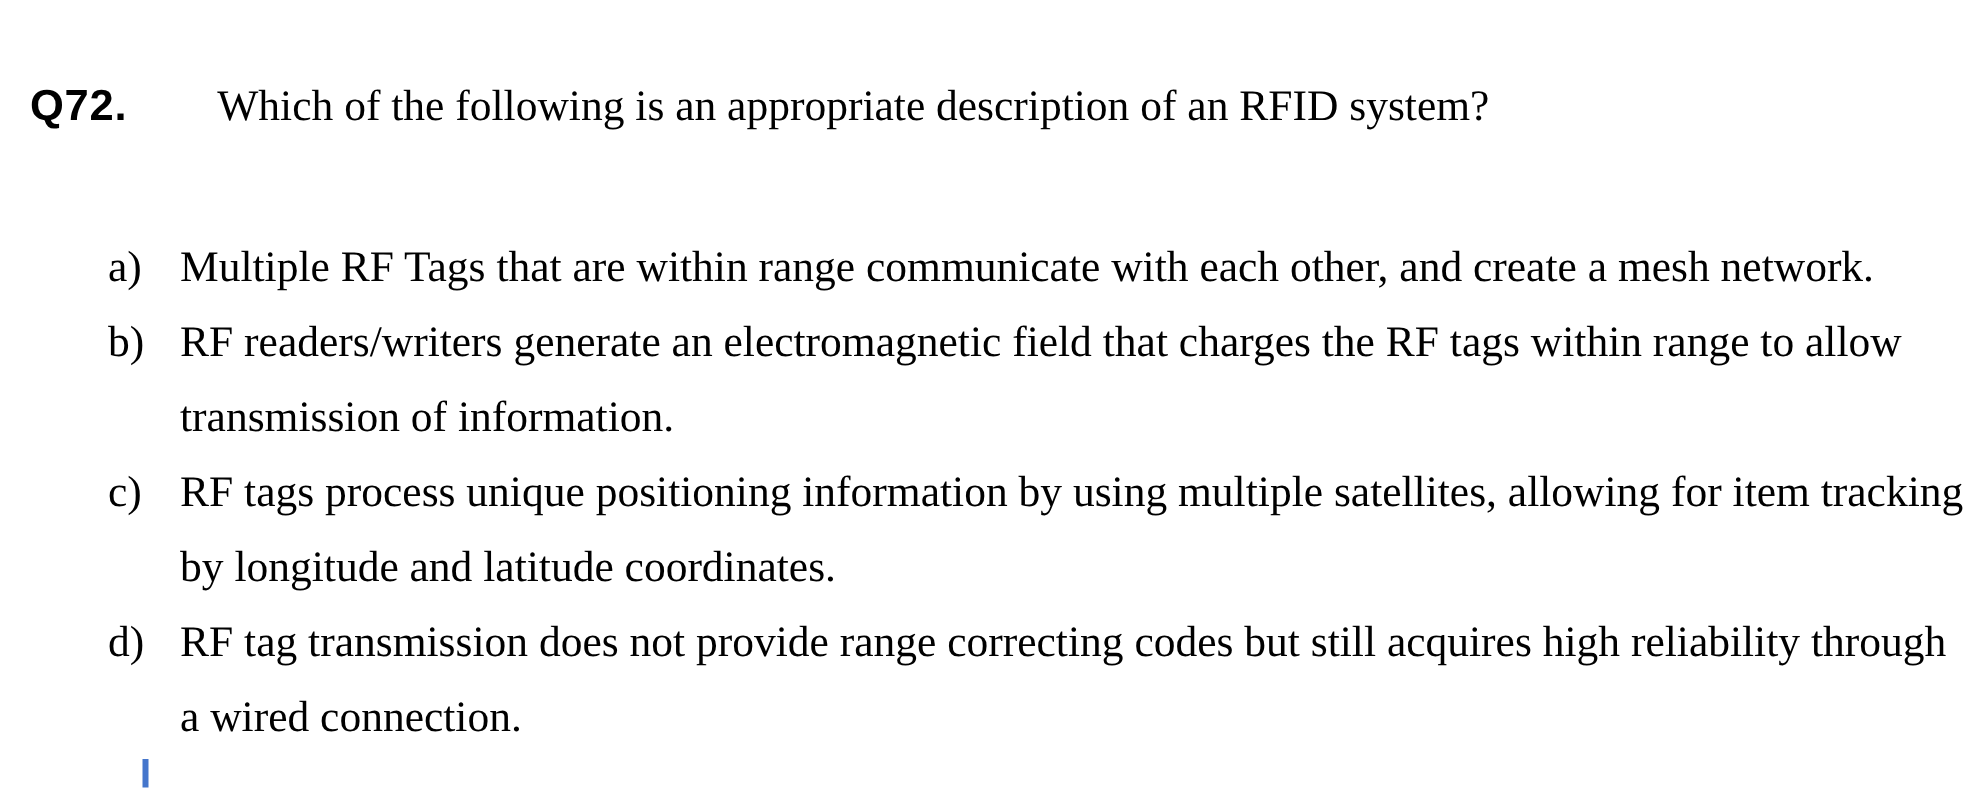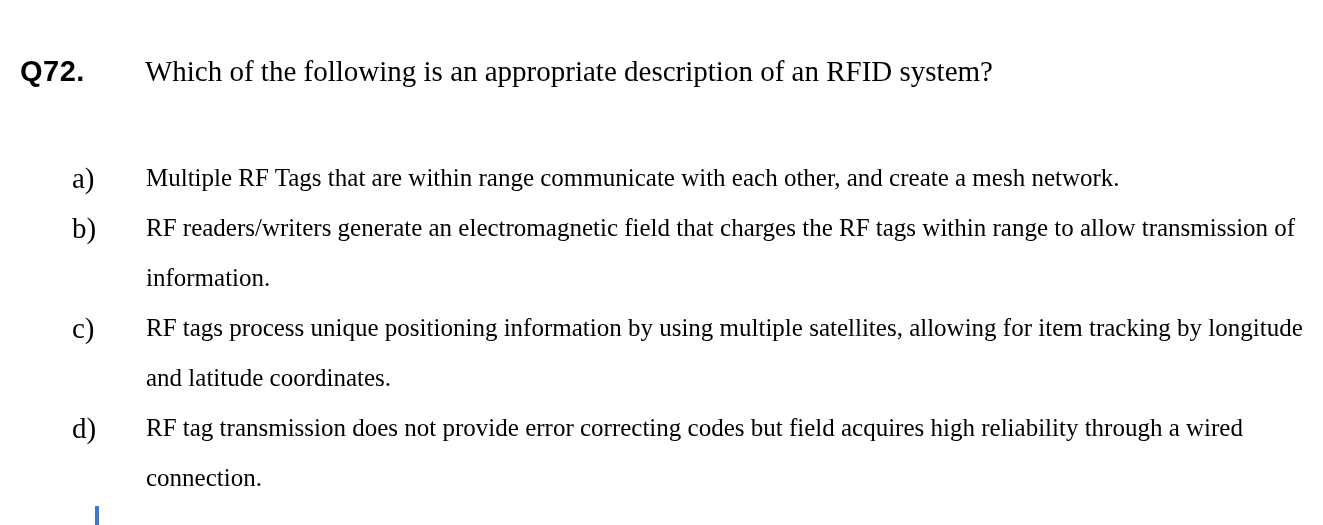--- a/index.html
+++ b/index.html
@@ -44,24 +44,23 @@
     display: flex;
     align-items: flex-start;
   }
   .opt-label {
     flex: 0 0 48px;
     font-size: 29px;
     line-height: 50px;
   }
   .opt-text {
     flex: 1 1 auto;
-    font-size: 25px;
+    font-size: 29px;
     line-height: 50px;
     padding-right: 10px;
-    margin-left: 26px;
   }
   .caret {
     position: absolute;
     left: 95px;
     top: 506px;
     width: 4px;
     height: 25px;
   }
 </style>
 </head>
@@ -86,20 +85,20 @@
       <span class="opt-text">RF readers/writers generate an electromagnetic field that charges the RF tags within range to allow transmission of information.</span>
     </div>
 
     <div class="option">
       <span class="opt-label">c)</span>
       <span class="opt-text">RF tags process unique positioning information by using multiple satellites, allowing for item tracking by longitude and latitude coordinates.</span>
     </div>
 
     <div class="option">
       <span class="opt-label">d)</span>
-      <span class="opt-text">RF tag transmission does not provide error correcting codes but field acquires high reliability through a wired connection.</span>
+      <span class="opt-text">RF tag transmission does not provide range correcting codes but still acquires high reliability through a wired connection.</span>
     </div>
 
   </div>
 
   <div class="caret" style="background-color: rgb(69, 118, 204);"></div>
 
 </div>
 
 </body></html>

